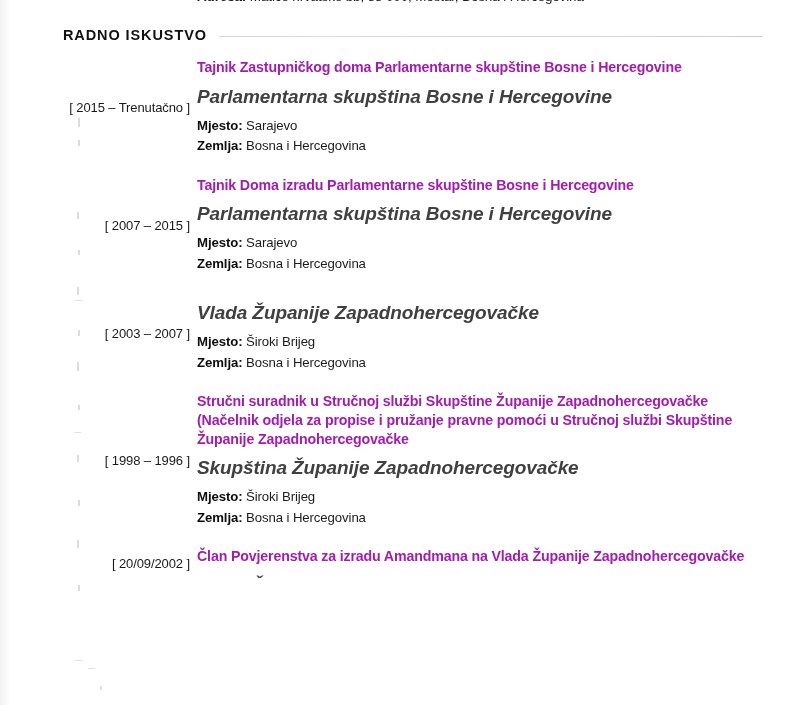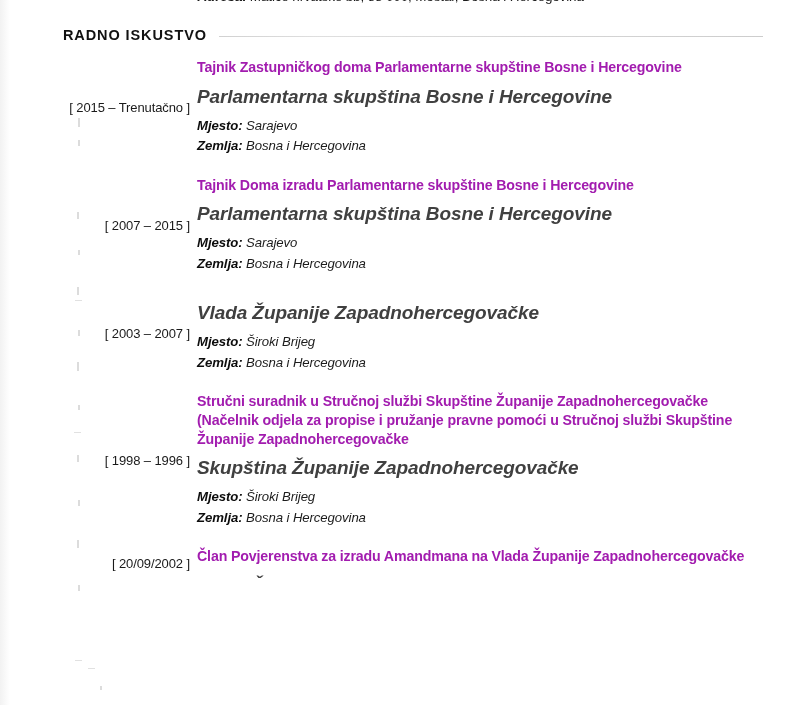--- a/index.html
+++ b/index.html
@@ -107,21 +107,21 @@
     letter-spacing: -0.15px;
   }
   .exp-org {
     font-size: 19px;
     font-weight: 700;
     font-style: italic;
     color: #404040;
     margin-top: 9px;
     letter-spacing: -0.1px;
   }
-  .exp-fields { margin-top: 8px; font-style: italic; }
+  .exp-fields { margin-top: 8px; }
   .exp-field {
     font-size: 13.2px;
     line-height: 1.55;
     color: #1c1c1c;
     letter-spacing: -0.1px;
   }
   .exp-field .fl { font-weight: 700; color:#0d0d0d; }
   .exp-field .fv { font-weight: 400; }
 
   

